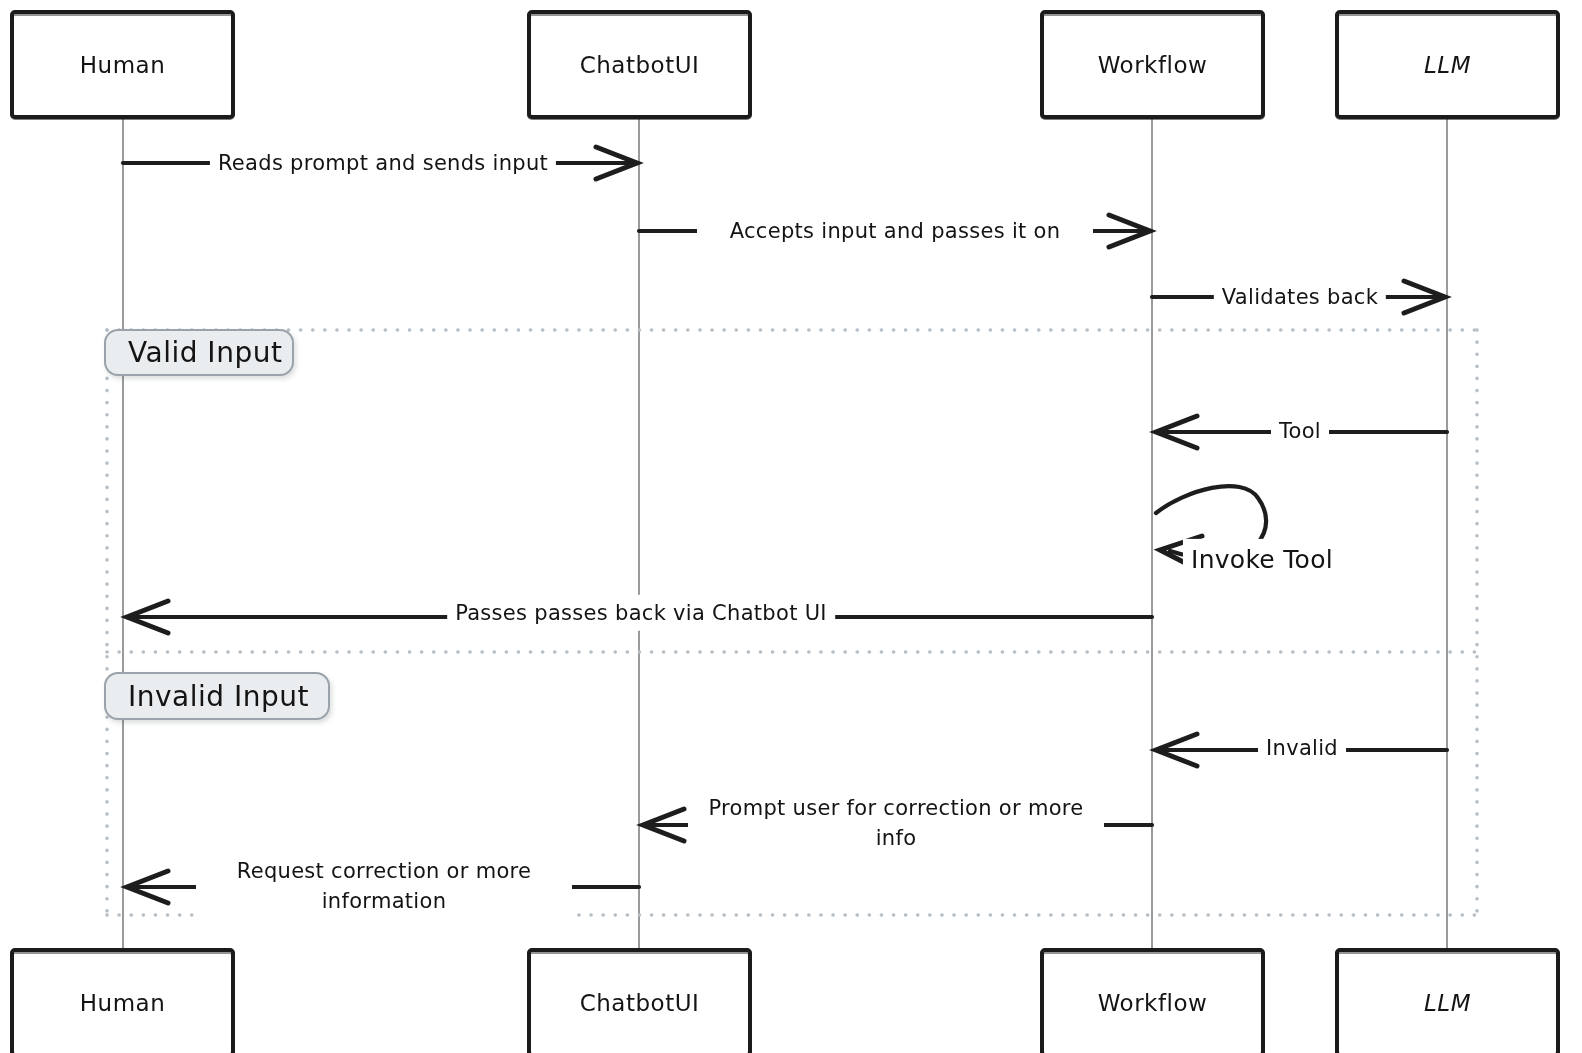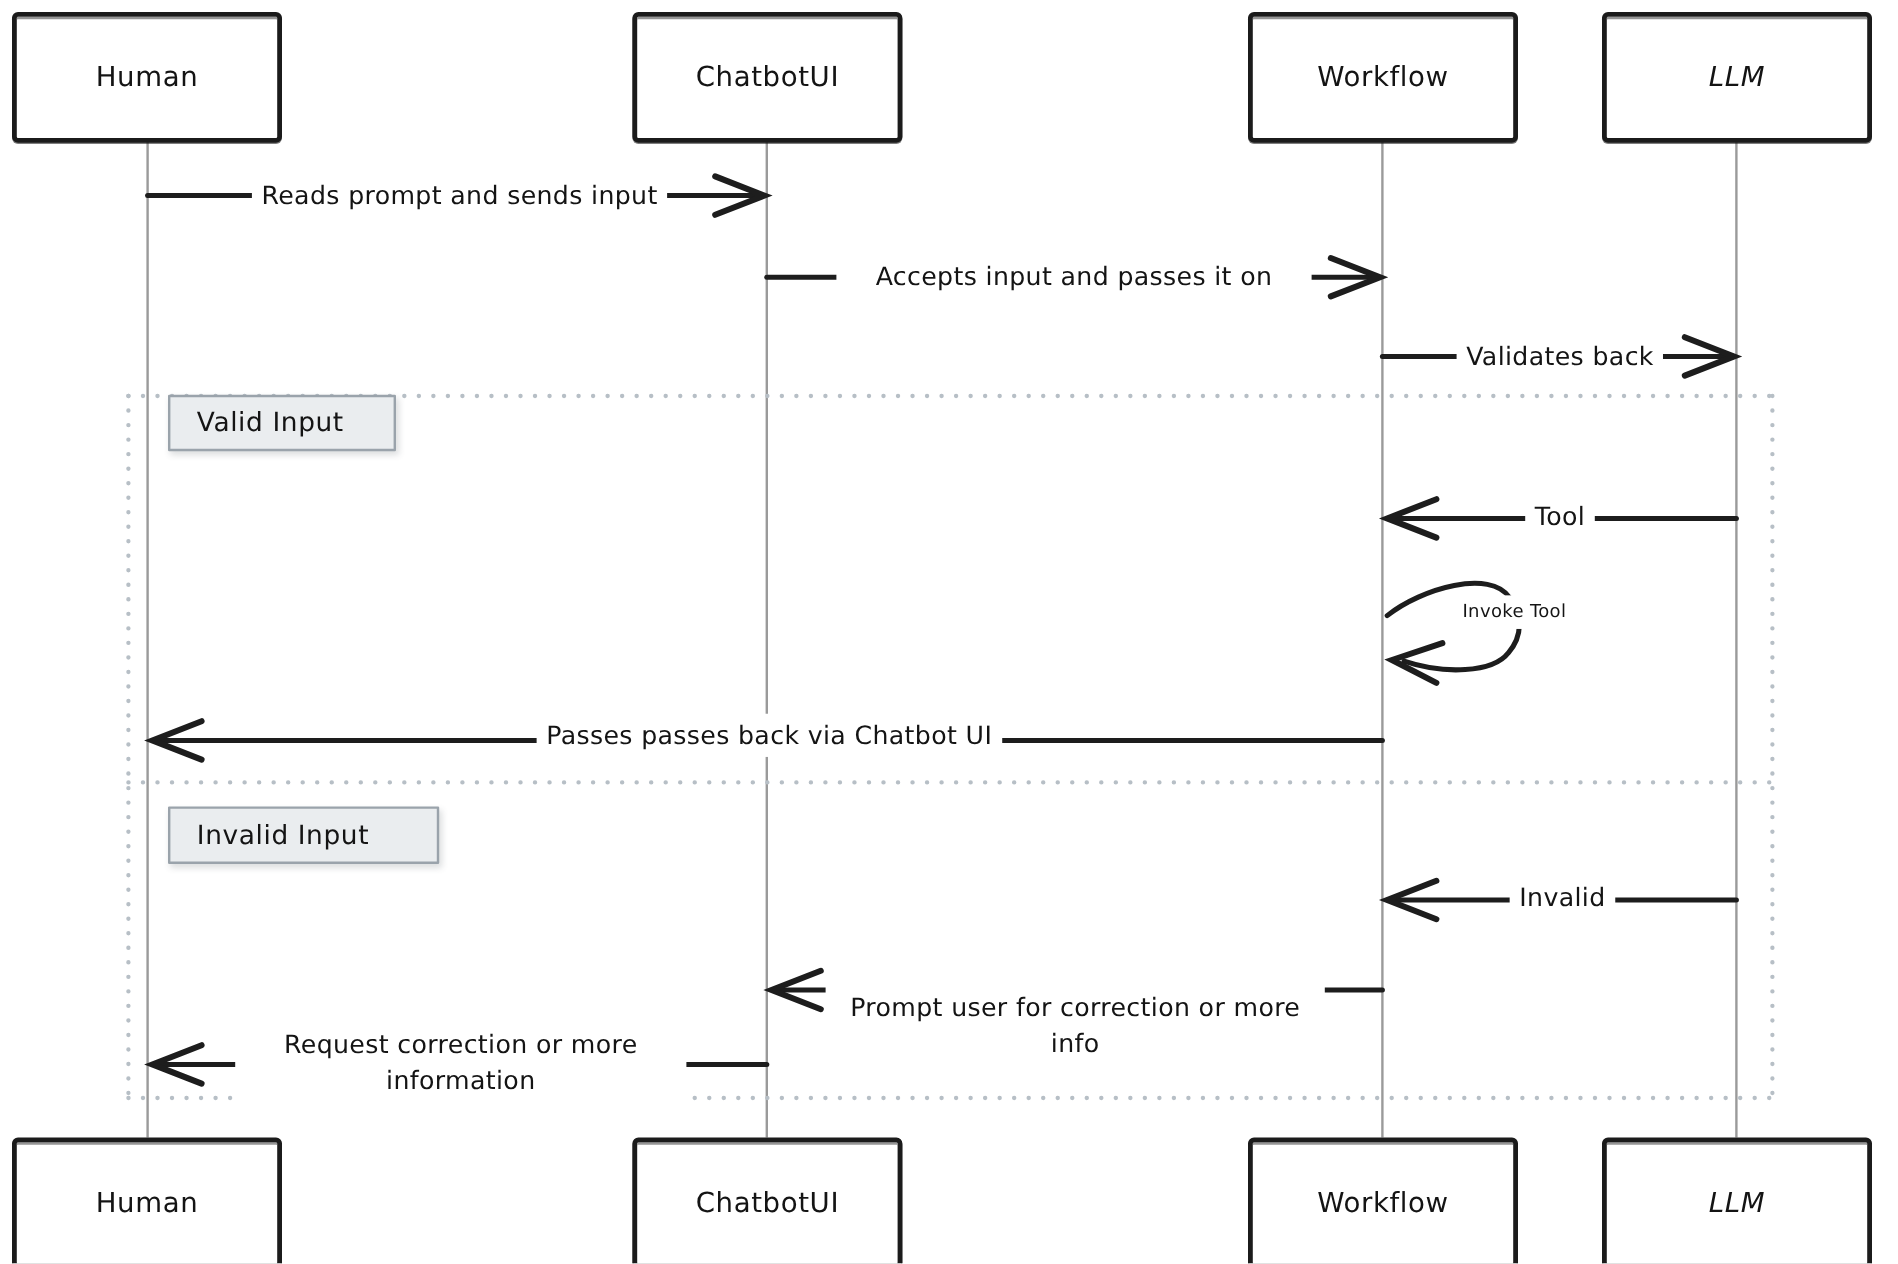--- a/index.html
+++ b/index.html
@@ -28,46 +28,45 @@
     z-index:3;
   }
   .actor.llm{font-style:italic;}
 
   
   .frame-label{
     position:absolute;
     box-sizing:border-box;
     background:#eaedef;
     border:2.5px solid #9aa3ab;
-    border-radius:1px;
+    border-radius:14px;
     box-shadow:2px 3px 5px rgba(60,70,80,.18);
     display:flex;align-items:center;
     padding-left:22px;
-    font-size:22px;
+    font-size:28px;
     letter-spacing:.5px;
     z-index:4;
-    margin-left:36px;
   }
 
   
   .msg{
     position:absolute;
     transform:translate(-50%,-50%);
     background:#ffffff;
     padding:3px 8px;
     font-size:21px;
     letter-spacing:.3px;
     text-align:center;
     line-height:1.45;
     white-space:nowrap;
     z-index:2;
   }
   .msg.wrap{white-space:normal;}
   .msg.w380{width:380px;}
-  .msg.w400{width:400px;margin-top:32px;}
+  .msg.w400{width:400px;}
   .msg.w360{width:360px;}
 </style>
 </head>
 <body>
 
 <div class="stage">
 
   <svg class="layer" width="1582" height="1053" viewBox="0 0 1582 1053">
 
     <g stroke="#9a9a9a" stroke-width="2">
@@ -144,19 +143,19 @@
   <div class="actor" style="left:1040px;top:948px">Workflow</div>
   <div class="actor llm" style="left:1335px;top:948px">LLM</div>
 
   <div class="frame-label" style="left:104px;top:329px;width:190px;height:47px">Valid Input</div>
   <div class="frame-label" style="left:104px;top:672px;width:226px;height:48px">Invalid Input</div>
 
   <div class="msg wrap w380" style="left:895px;top:231px">Accepts input and passes it on</div>
   <div class="msg" style="left:383px;top:163px">Reads prompt and sends input</div>
   <div class="msg" style="left:1300px;top:297px">Validates back</div>
   <div class="msg" style="left:1300px;top:431px">Tool</div>
-  <div class="msg" style="left:1262px;top:510px;font-size:15px">Invoke Tool</div>
+  <div class="msg" style="left:1262px;top:560px;font-size:25px">Invoke Tool</div>
   <div class="msg" style="left:641px;top:613px">Passes passes back via Chatbot UI</div>
   <div class="msg" style="left:1302px;top:748px">Invalid</div>
   <div class="msg wrap w400" style="left:896px;top:823px">Prompt user for correction or more info</div>
   <div class="msg wrap w360" style="left:384px;top:886px">Request correction or more information</div>
 
 </div>
 
 </body></html>

